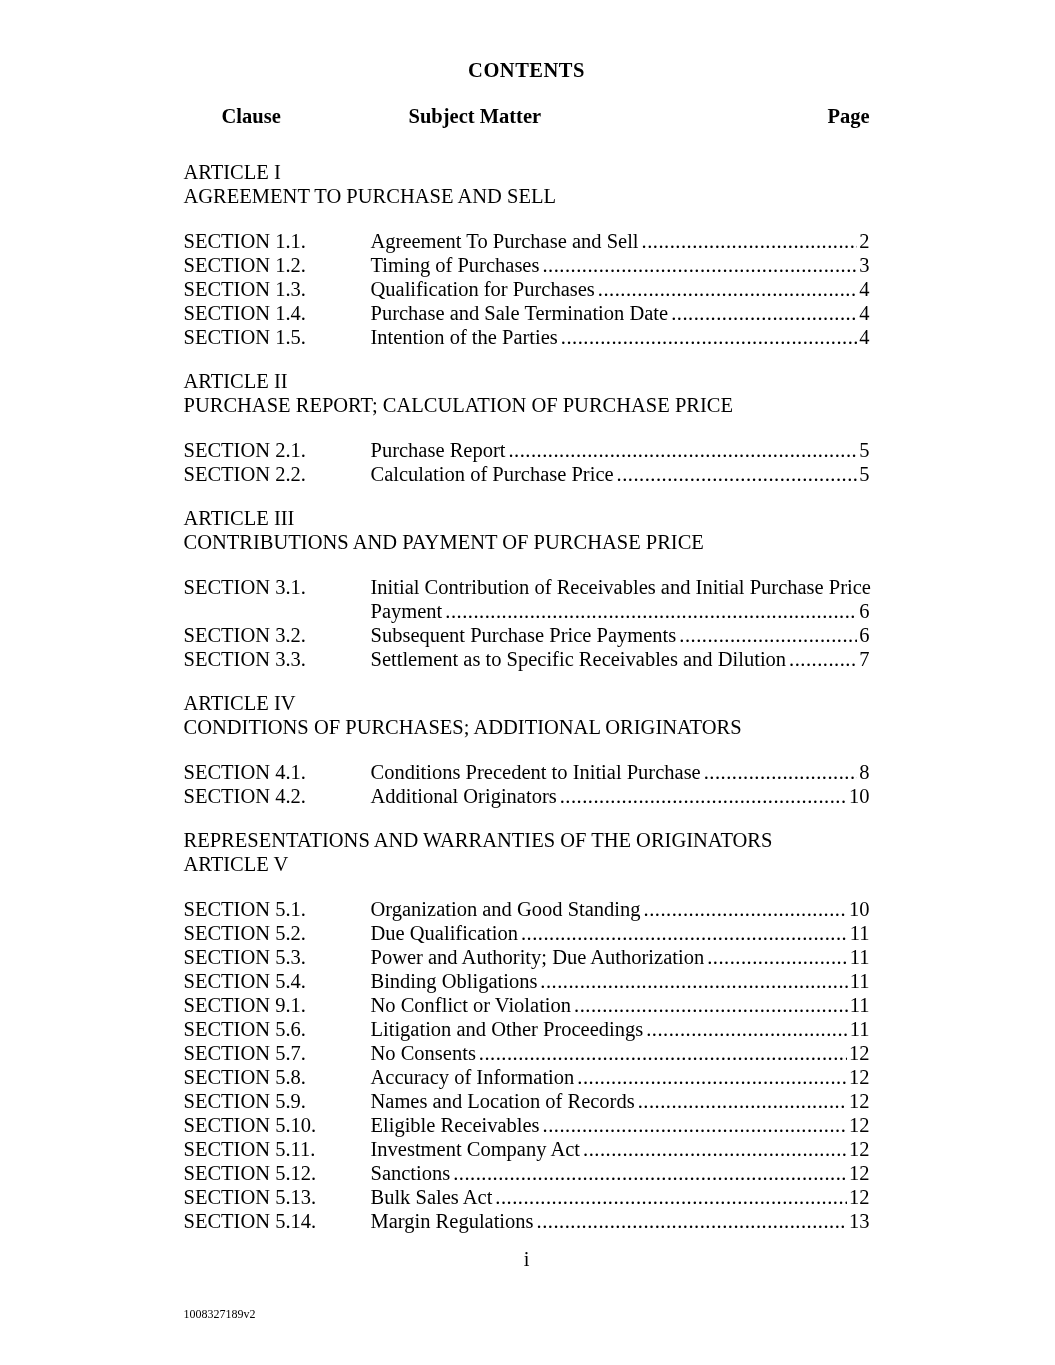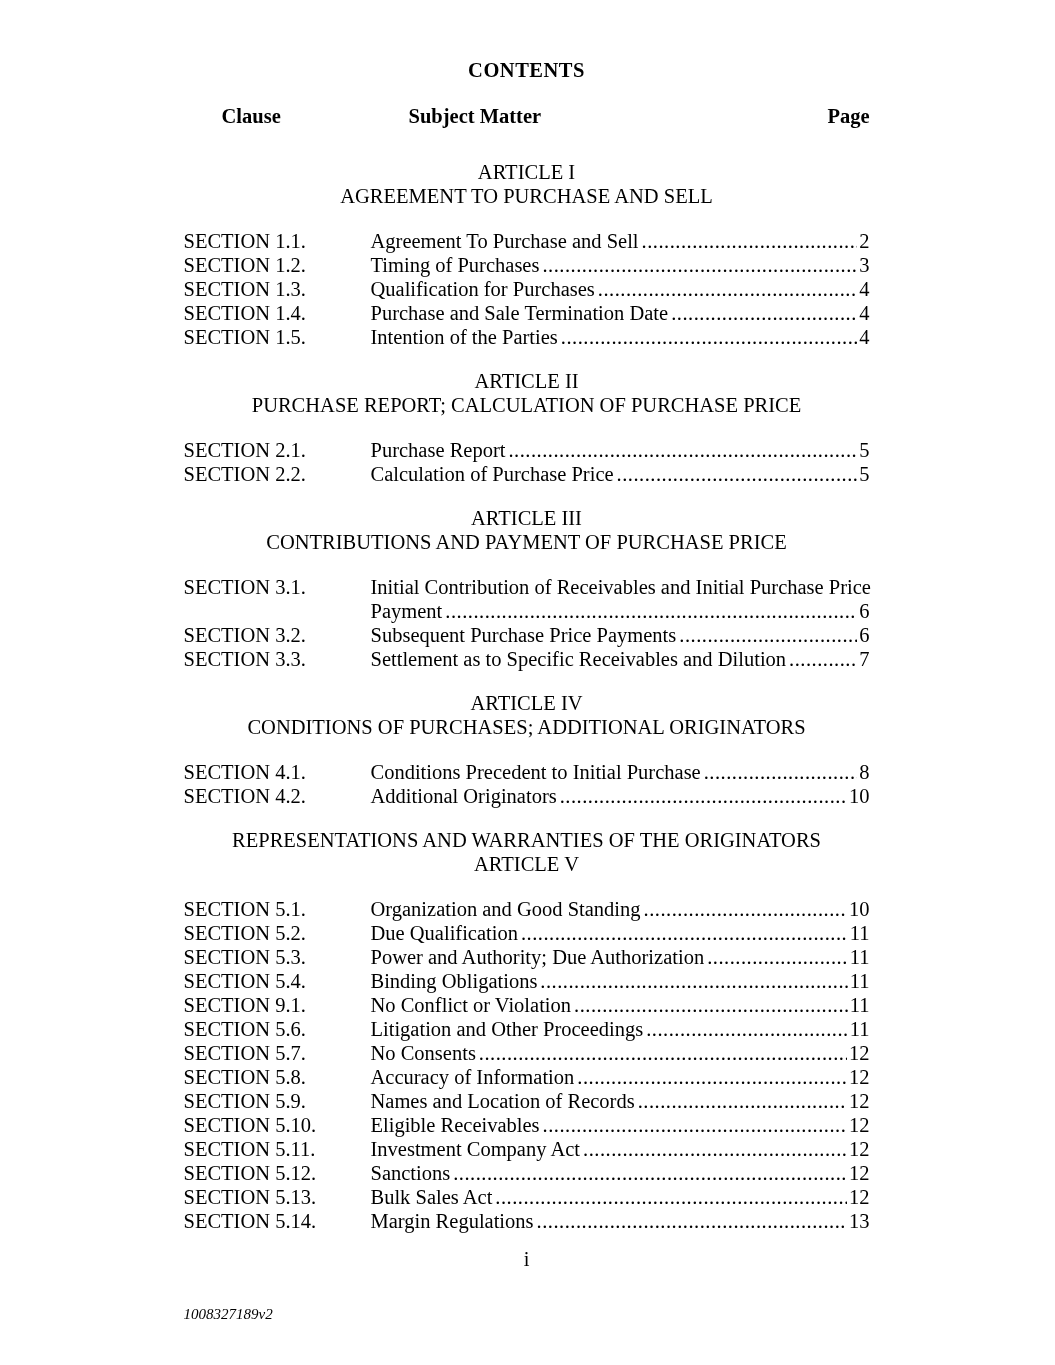--- a/index.html
+++ b/index.html
@@ -25,21 +25,20 @@
     display: flex;
     align-items: baseline;
     margin-top: 22px;
     font-weight: bold;
     margin-left: 38px;
   }
   .col-clause { flex: 0 0 187px; }
   .col-subject { flex: 1 1 auto; }
   .col-page { flex: 0 0 auto; }
   .article-head {
-    text-align: center;
     margin-top: 20px;
   }
   .article-head.first { margin-top: 32px; }
   .sec-group { margin-top: 21px; }
   .row {
     display: flex;
     align-items: center;
   }
   .clause { flex: 0 0 187px; white-space: nowrap; }
   .entry {
@@ -63,23 +62,22 @@
   }
   .pg { flex: 0 0 auto; margin-left: 2px; }
   .page-marker {
     text-align: center;
     margin-top: 14px;
   }
   .doc-id {
     position: absolute;
     left: 123px;
     top: 1305px;
-    font-size: 15px;
+    font-size: 12px;
     line-height: 18px;
-    font-style: italic;
   }
 </style>
 </head>
 <body>
 
 <div class="page">
 
   <div class="doc-title">CONTENTS</div>
 
   <div class="col-headers">

